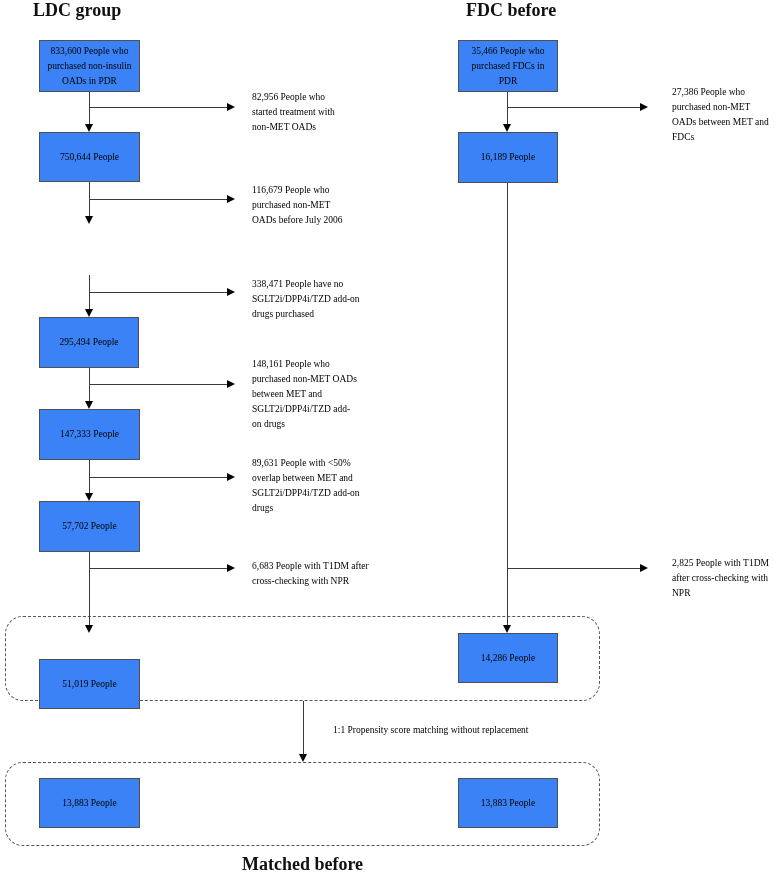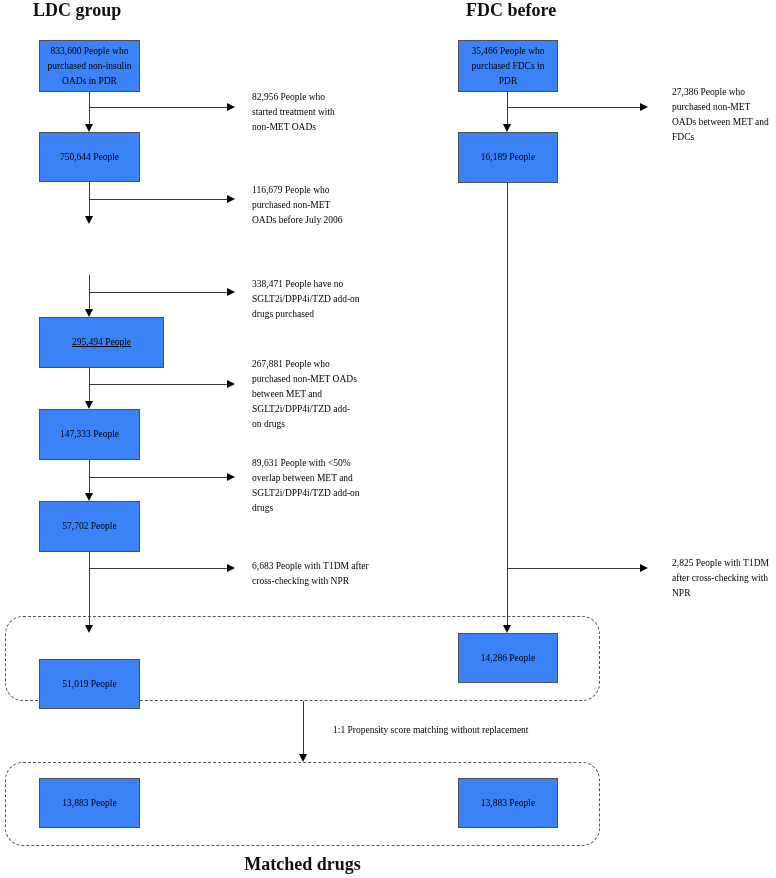--- a/index.html
+++ b/index.html
@@ -66,21 +66,21 @@
   <div class="group-title" style="left:33px;top:0px;">LDC group</div>
   <div class="group-title" style="left:466px;top:0px;">FDC before</div>
 
   <div class="dashed-box" style="left:5px;top:616px;width:595px;height:85px;"></div>
   <div class="dashed-box" style="left:5px;top:762px;width:595px;height:84px;"></div>
 
   <div class="fbox" style="left:39px;top:40px;width:101px;height:52px;">833,600 People who
 purchased non-insulin
 OADs in PDR</div>
   <div class="fbox" style="left:39px;top:132px;width:101px;height:50px;">750,644 People</div>
-  <div class="fbox" style="left:39px;top:317px;width:125px;height:51px;text-decoration:underline;">295,494 People</div>
+  <div class="fbox" style="left:39px;top:317px;width:100px;height:51px;">295,494 People</div>
   <div class="fbox" style="left:39px;top:409px;width:101px;height:51px;">147,333 People</div>
   <div class="fbox" style="left:39px;top:501px;width:101px;height:51px;">57,702 People</div>
   <div class="fbox" style="left:39px;top:633px;width:101px;height:50px;margin-top:26px;">51,019 People</div>
   <div class="fbox" style="left:39px;top:778px;width:101px;height:50px;">13,883 People</div>
 
   <div class="fbox" style="left:458px;top:40px;width:100px;height:52px;">35,466 People who
 purchased FDCs in
 PDR</div>
   <div class="fbox" style="left:458px;top:132px;width:100px;height:51px;">16,189 People</div>
   <div class="fbox" style="left:458px;top:633px;width:100px;height:50px;">14,286 People</div>
@@ -114,21 +114,21 @@
 
   <div class="excl" style="left:252px;top:90px;width:126px;">82,956 People who
 started treatment with
 non-MET OADs</div>
   <div class="excl" style="left:252px;top:183px;width:126px;">116,679 People who
 purchased non-MET
 OADs before July 2006</div>
   <div class="excl" style="left:252px;top:277px;width:130px;">338,471 People have no
 SGLT2i/DPP4i/TZD add-on
 drugs purchased</div>
-  <div class="excl" style="left:252px;top:357px;width:130px;">267,881 People who
+  <div class="excl" style="left:252px;top:357px;width:130px;">148,161 People who
 purchased non-MET OADs
 between MET and
 SGLT2i/DPP4i/TZD add-
 on drugs</div>
   <div class="excl" style="left:252px;top:456px;width:130px;">89,631 People with &lt;50%
 overlap between MET and
 SGLT2i/DPP4i/TZD add-on
 drugs</div>
   <div class="excl" style="left:252px;top:559px;width:140px;">6,683 People with T1DM after
 cross-checking with NPR</div>
@@ -148,15 +148,15 @@
 OADs between MET and
 FDCs</div>
   <div class="excl" style="left:672px;top:556px;width:104px;">2,825 People with T1DM
 after cross-checking with
 NPR</div>
 
   <div class="vline" style="left:303px;top:701px;height:55px;"></div>
   <div class="arr-down" style="left:299px;top:754px;"></div>
   <div class="match-label" style="left:325px;top:723px;margin-left:8px;">1:1 Propensity score matching without replacement</div>
 
-  <div class="cohort-title" style="left:5px;top:854px;width:595px;">Matched drugs</div>
+  <div class="cohort-title" style="left:5px;top:854px;width:595px;">Matched before</div>
 
 </div>
 
 </body></html>

